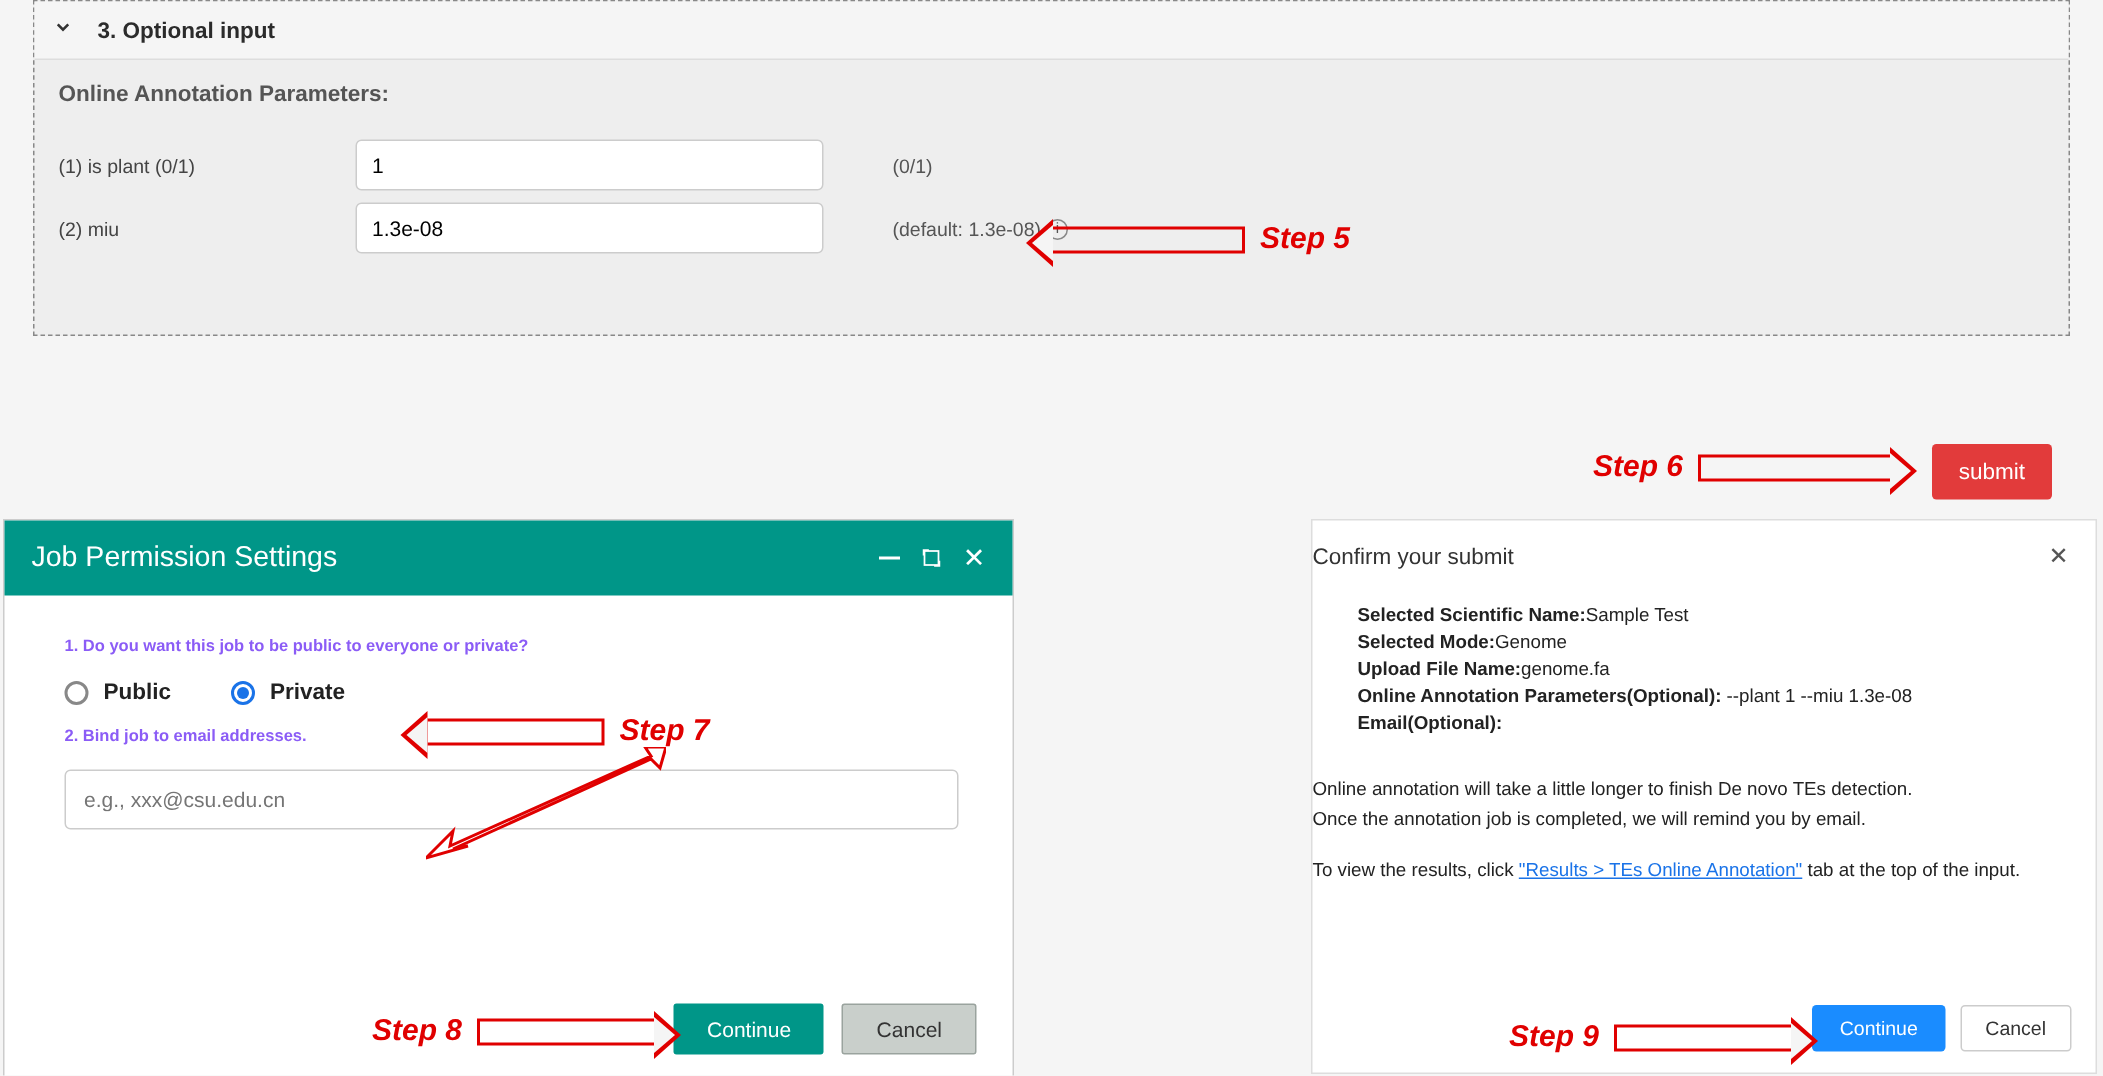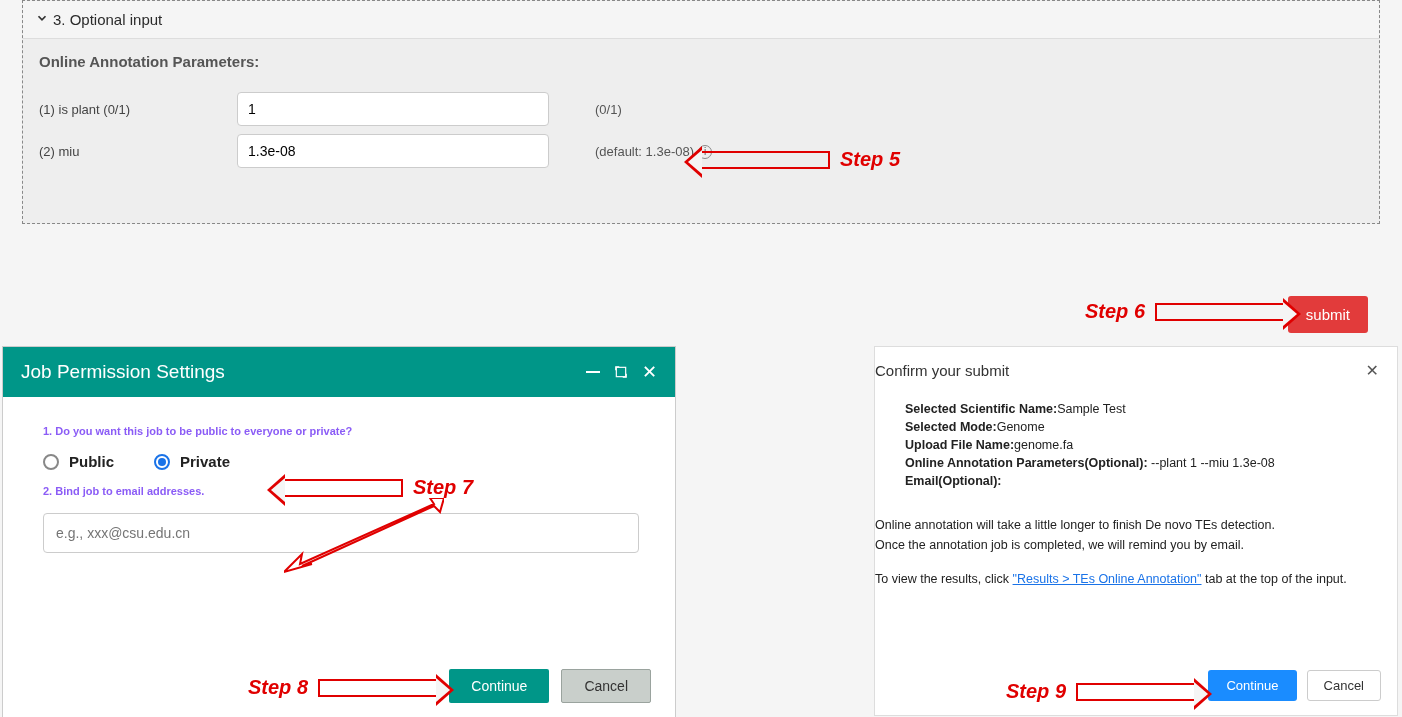--- a/index.html
+++ b/index.html
@@ -8,22 +8,22 @@
 .panel {
   position: absolute;
   background: #eeeeee;
   border: 1px dashed #888;
   left: 22px; top: 0; width: 1358px; height: 224px;
 }
 .panel-header {
   background: #f5f5f5;
   padding: 10px 12px;
   border-bottom: 1px solid #ddd;
-  display: flex; align-items: center; gap: 4px;
-  font-weight: normal; font-size: 15px;
+  display: flex; align-items: center; gap: 16px;
+  font-weight: bold; font-size: 15px;
   color: #2b2b2b;
 }
 .panel-body { padding: 14px 16px 16px 16px; }
 .section-label { font-weight: bold; color: #555; font-size: 15px; margin-bottom: 22px; display:block; }
 .param-row { display: flex; align-items: center; margin-bottom: 8px; }
 .param-label { width: 198px; font-size: 13px; color: #444; }
 .param-input {
   width: 312px; height: 34px; padding: 6px 10px;
   border: 1px solid #ccc; border-radius: 4px; font-size: 14px; background:#fff;
 }
@@ -135,21 +135,21 @@
   </div>
 </div>
 
 <button class="submit-btn">submit</button>
 
 <div class="step" style="left:700px; top:148px;">
   <div class="arrow-box arrow-left"></div>
   <span class="label">Step 5</span>
 </div>
 
-<div class="step" style="left:1085px; top:300px;">
+<div class="step" style="left:1062px; top:300px;">
   <span class="label">Step 6</span>
   <div class="arrow-box arrow-right"></div>
 </div>
 
 <div class="modal1">
   <div class="modal1-header">
     <span>Job Permission Settings</span>
     <div class="icons">
       <span class="min-icon"></span>
       <span class="expand-icon">

